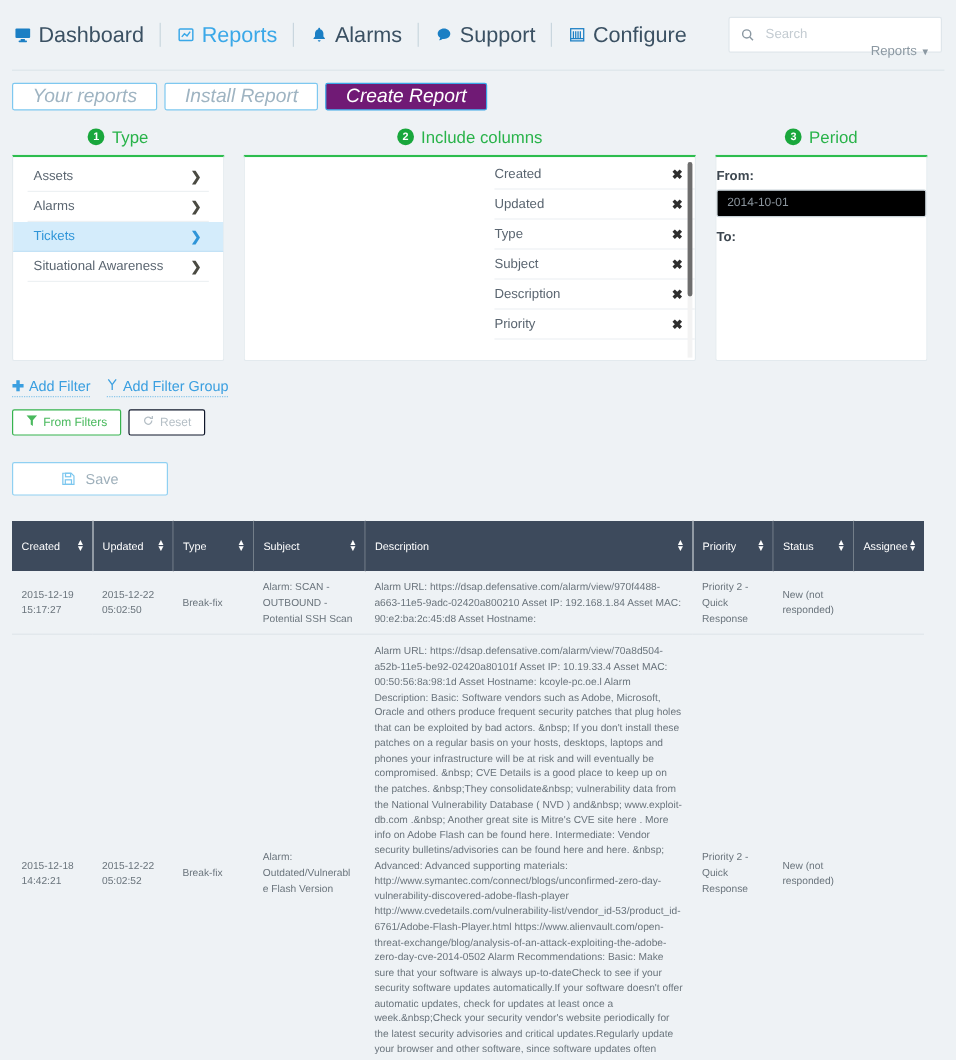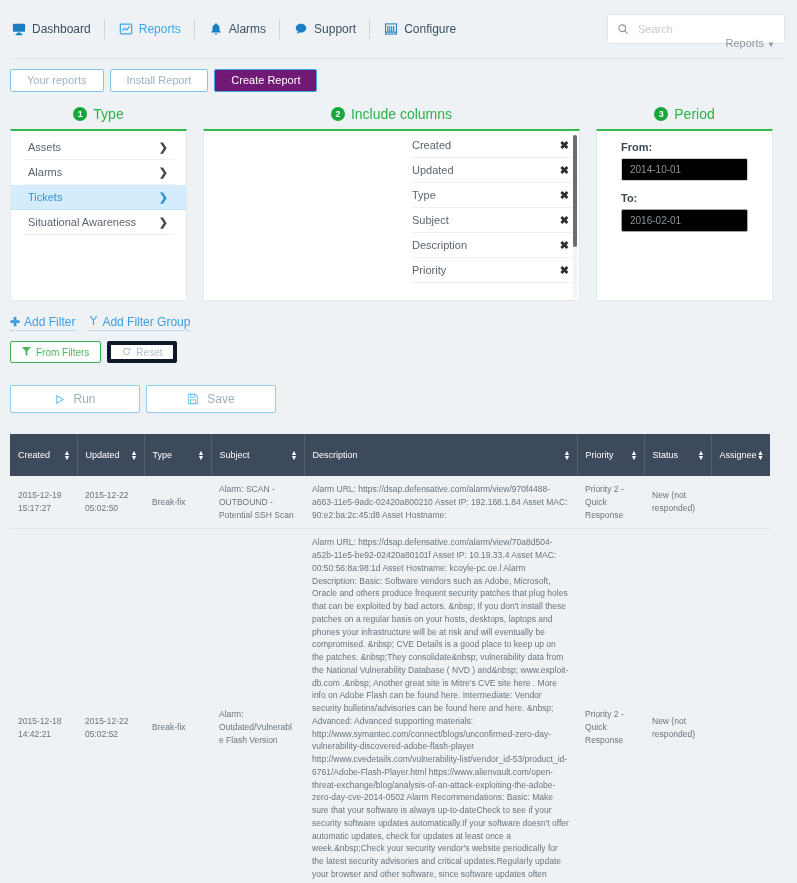--- a/index.html
+++ b/index.html
@@ -18,21 +18,21 @@
     height: 58px;
     display:flex;
     align-items:center;
     padding: 0 12px 0 10px;
     background: #eef2f5;
   }
   .nav-items { display:flex; align-items:center; }
   .nav-item {
     display:flex; align-items:center; gap:6px;
     padding: 0 13px 0 2px;
-    font-size: 12px;
+    font-size: 18px;
     color: #3b5163;
     cursor: pointer;
     white-space: nowrap;
   }
   .nav-item.active { color: #3aa8e8; }
   .nav-sep { width:1px; height:20px; background:#c9d6de; margin-right:12px; }
   .nav-ico { width:14px; height:14px; display:inline-block; color:#1b7fc4; flex:0 0 auto;}
   .nav-item.active .nav-ico { color:#3aa8e8; }
   .nav-ico svg { display:block; }
   #searchbox {
@@ -51,22 +51,23 @@
   #searchbox .scope .caret { font-size:8px; margin-left:3px; }
 
   .divider { height:1px; background:#dde5ea; margin: 0 10px; }
 
   
   #tabbar { padding: 10px 10px 0 10px; display:flex; gap:6px; }
   .tabbtn {
     height:23px; padding: 0 16px;
     border:1px solid #7ec8f0; border-radius:2px;
     background:#fff; color:#9fb4c2;
-    font-size:11px; line-height:21px; cursor:pointer;
+    font-size:16px; line-height:21px; cursor:pointer;
     font-family:"Liberation Sans", sans-serif;
+    font-style:italic;
   }
   .tabbtn.primary { background:#701a75; border-color:#3aa8e8; color:#fff; }
 
   
   #wizard { display:flex; padding: 14px 10px 0 10px; gap:16px; }
   .step { flex:0 0 auto; }
   .step.s1 { width:177px; }
   .step.s2 { width:377px; }
   .step.s3 { width:177px; }
   .step-title {
@@ -103,21 +104,21 @@
     display:flex; align-items:center; justify-content:space-between;
     height:25px; font-size:11px; color:#5a6570;
     border-bottom:1px solid #edf1f3; padding-right:10px;
   }
   .col-item .xbtn { color:#2e2e2e; font-size:11px; cursor:pointer; font-weight:bold;}
   .scrolltrack {
     position:absolute; right:2px; top:4px; bottom:2px; width:4px; background:#f3f3f3;
   }
   .scrollthumb { position:absolute; right:2px; top:4px; width:4px; height:112px; background:#6e6e6e; border-radius:2px; cursor:pointer;}
 
-  .period-body { padding: 10px 24px; }
+  .period-body { padding: 10px 0; }
   .period-label { font-size:11px; font-weight:bold; color:#3d4750; margin-bottom:5px; }
   .period-input {
     width:100%; height:23px; border:1px solid #c8d2d8; border-radius:2px;
     background:#000000; font-size:10px; color:#8a949c; padding:0 8px; outline:none;
     font-family:"Liberation Sans", sans-serif; margin-bottom:11px;
   }
   .period-input.strong { border-color:#9aa5ad; }
 
   
   #filterlinks { padding: 14px 10px 0 10px; display:flex; gap:14px; }
@@ -128,21 +129,21 @@
   }
   .flink .fi { font-weight:bold; }
 
   #filterbtns { padding: 10px 10px 0 10px; display:flex; gap:6px; }
   .fbtn {
     height:22px; padding:0 11px; border-radius:2px; font-size:10px;
     display:inline-flex; align-items:center; gap:5px; cursor:pointer;
     background:#fff; font-family:"Liberation Sans", sans-serif;
   }
   .fbtn.apply { border:1px solid #36b34e; color:#49b95d; }
-  .fbtn.reset { border:4px solid #0f172a; color:#b5bfc6; }
+  .fbtn.reset { border:1px solid #0f172a; color:#b5bfc6; }
 
   #runbar { padding: 22px 10px 0 10px; display:flex; gap:6px; }
   .rbtn {
     flex:0 0 auto; width:130px; height:28px;
     border:1px solid #8fd0f2; border-radius:2px; background:#fff;
     color:#9fb0bb; font-size:12px; cursor:pointer;
     display:inline-flex; align-items:center; justify-content:center; gap:8px;
     font-family:"Liberation Sans", sans-serif;
   }
   .rbtn .rico { color:#7cc7ef; display:flex; }
@@ -331,21 +332,20 @@
   <div class="step s3">
     <div class="step-title">
       <span class="step-num">3</span>
       <span>Period</span>
     </div>
     <div class="step-body">
       <div class="period-body">
         <div class="period-label">From:</div>
         <input class="period-input" type="text" value="2014-10-01" style="">
         <div class="period-label">To:</div>
-        <input class="period-input strong" type="text" value="2016-02-01" style="">
       </div>
     </div>
   </div>
 </div>
 
 <div id="filterlinks">
   <span class="flink">
     <span class="fi">✚</span>
     <span>Add Filter</span>
   </span>
@@ -375,28 +375,20 @@
       <svg width="9" height="9" viewBox="0 0 12 12" fill="none" stroke="currentColor" stroke-width="1.4">
           <path d="M10 6a4 4 0 1 1-1.2-2.8"></path>
           <polyline points="10.6,0.8 10.6,3.6 7.8,3.6"></polyline>
         </svg>
     </span>
     <span>Reset</span>
   </button>
 </div>
 
 <div id="runbar">
-  <button class="rbtn">
-    <span class="rico">
-      <svg width="11" height="11" viewBox="0 0 12 12" fill="none" stroke="currentColor" stroke-width="1.3">
-          <polygon points="3,1.8 10,6 3,10.2"></polygon>
-        </svg>
-    </span>
-    <span>Run</span>
-  </button>
   <button class="rbtn">
     <span class="rico">
       <svg width="12" height="12" viewBox="0 0 14 14" fill="none" stroke="currentColor" stroke-width="1.2">
           <path d="M1.6 1.6h8.2l2.6 2.6v8.2H1.6z"></path>
           <rect x="4.2" y="1.6" width="5" height="3.4"></rect>
           <rect x="4" y="8" width="6" height="4.4"></rect>
         </svg>
     </span>
     <span>Save</span>
   </button>

